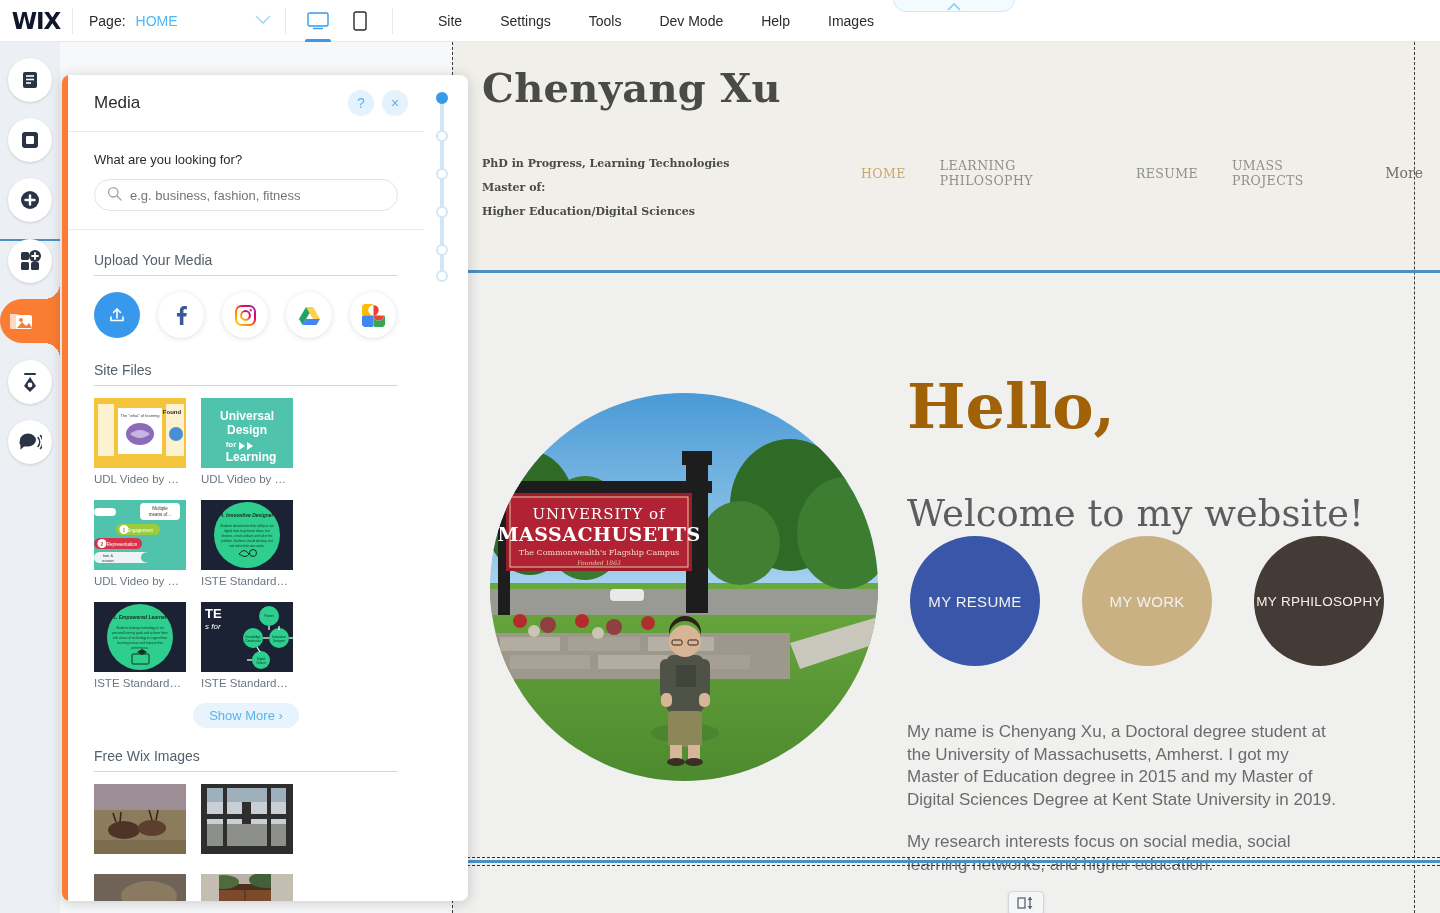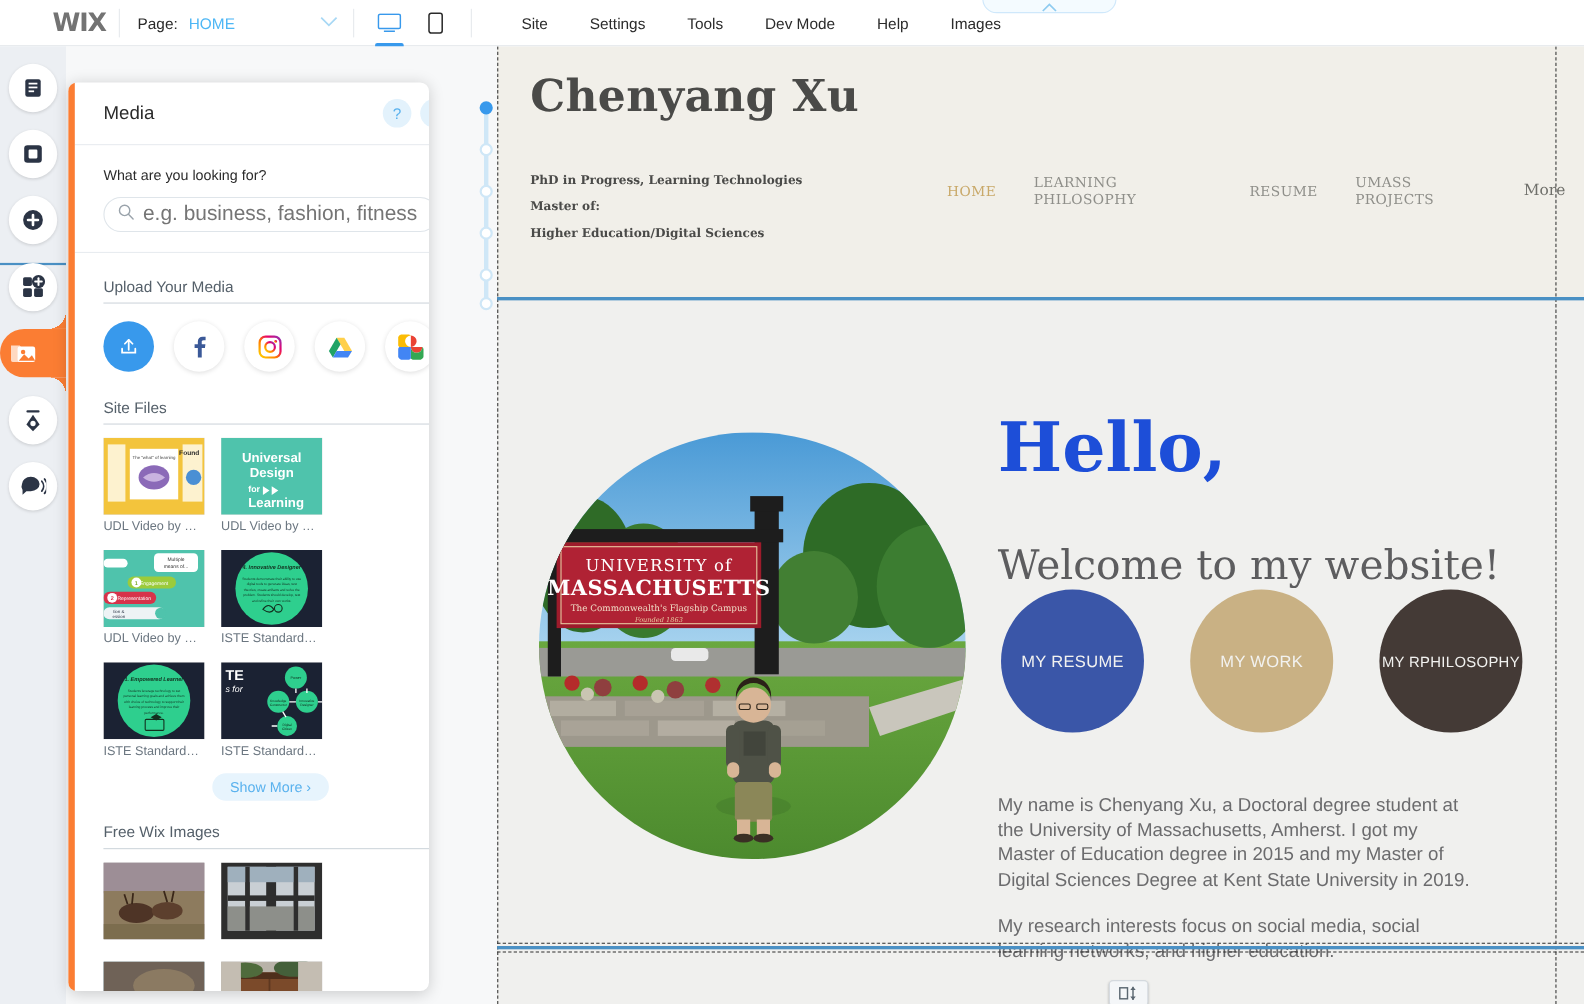--- a/index.html
+++ b/index.html
@@ -15,24 +15,23 @@
   #topbar {
     position: absolute; left: 0; top: 0; width: 1440px; height: 42px;
     background: #ffffff;
     border-bottom: 1px solid #e6e9ed;
     display: flex; align-items: center;
     z-index: 60;
   }
   .wix-logo {
     width: 72px; height: 42px;
     display: flex; align-items: center; justify-content: center;
-    font-weight: bold; font-size: 23px; color: #737373;
+    font-weight: bold; font-size: 23px; color: #0f172a;
     letter-spacing: -1px;
     font-family: "DejaVu Sans", sans-serif;
-    margin-left: 36px;
   }
   .tb-sep { width: 1px; height: 26px; background: #e6e9ed; }
   .page-select {
     height: 42px; display: flex; align-items: center;
     padding: 0 14px 0 16px; gap: 6px;
     min-width: 212px; cursor: pointer;
   }
   .page-select .lbl { font-size: 14px; color: #2b2b2b; }
   .page-select .val { font-size: 14px; color: #4eb7f5; margin-left: 4px; }
   .page-select .chev { margin-left: auto; color: #a8d8f5; font-size: 13px; }
@@ -134,21 +133,21 @@
 
   
   #hero { position: absolute; left: 0; top: 231px; width: 988px; height: 590px; background: #f0f0ee; }
   #photo {
     position: absolute; left: 38px; top: 120px; width: 388px; height: 388px;
     border-radius: 50%; overflow: hidden;
   }
   .hello {
     position: absolute; left: 455px; top: 103px;
     font-family: "DejaVu Serif", serif; font-weight: bold;
-    font-size: 62px; color: #1d4ed8; line-height: 1;
+    font-size: 62px; color: #a16207; line-height: 1;
   }
   .welcome {
     position: absolute; left: 455px; top: 187px;
     font-family: "DejaVu Serif", serif; font-size: 37px; color: #5d5d5f; margin-top: 32px;
   }
   .circle-row { position: absolute; left: 455px; top: 263px; width: 520px; height: 130px; }
   .circ {
     position: absolute; width: 130px; height: 130px; border-radius: 50%;
     display: flex; align-items: center; justify-content: center;
     color: #f2f2f0; font-size: 15px; letter-spacing: 0.3px; cursor: pointer;
@@ -166,21 +165,21 @@
   .hdash { position: absolute; left: 452px; width: 988px; height: 0; border-top: 1px dashed #2e2e2e; z-index: 32; }
   #drag-handle {
     position: absolute; left: 1008px; top: 849px; width: 36px; height: 24px;
     background: #f4f6f8; border: 1px solid #d4d9de; border-radius: 4px;
     display: flex; align-items: center; justify-content: center;
     box-shadow: 0 1px 2px rgba(0,0,0,0.15); z-index: 40; cursor: ns-resize;
   }
 
   
   #panel {
-    position: absolute; left: 62px; top: 75px; width: 328px; height: 826px;
+    position: absolute; left: 62px; top: 75px; width: 406px; height: 826px;
     background: #ffffff; border-radius: 8px;
     box-shadow: 0 2px 14px rgba(0,0,0,0.18);
     z-index: 70; overflow: hidden;
   }
   #panel-accent {
     position: absolute; left: 0; top: 0; width: 6px; height: 826px;
     background: #fb7d33; z-index: 2;
   }
   #panel-head {
     position: absolute; left: 6px; top: 0; width: 356px; height: 57px;
@@ -196,21 +195,21 @@
     position: absolute; left: 6px; top: 57px; width: 356px; height: 769px;
     overflow: hidden;
   }
   .search-block { padding: 20px 26px 18px 26px; border-bottom: 1px solid #e8ecf0; }
   .search-q { font-size: 13px; color: #2b2b2b; margin-bottom: 12px; }
   .search-field {
     height: 32px; border: 1px solid #dfe5ea; border-radius: 16px;
     display: flex; align-items: center; padding: 0 12px; gap: 8px;
   }
   .search-field input {
-    border: 0; outline: 0; flex: 1; font-size: 19px; color: #9aa3ab;
+    border: 0; outline: 0; flex: 1; font-size: 13px; color: #9aa3ab;
     font-family: "Liberation Sans", sans-serif; background: transparent;
   }
   .sec-title {
     margin: 22px 26px 0 26px; font-size: 14px; color: #55606a;
     padding-bottom: 7px; border-bottom: 1px solid #cfd6dc;
   }
   .upload-row { display: flex; gap: 18px; padding: 16px 26px 0 26px; }
   .up-btn {
     width: 46px; height: 46px; border-radius: 50%; background: #fff;
     box-shadow: 0 1px 5px rgba(0,0,0,0.13);

